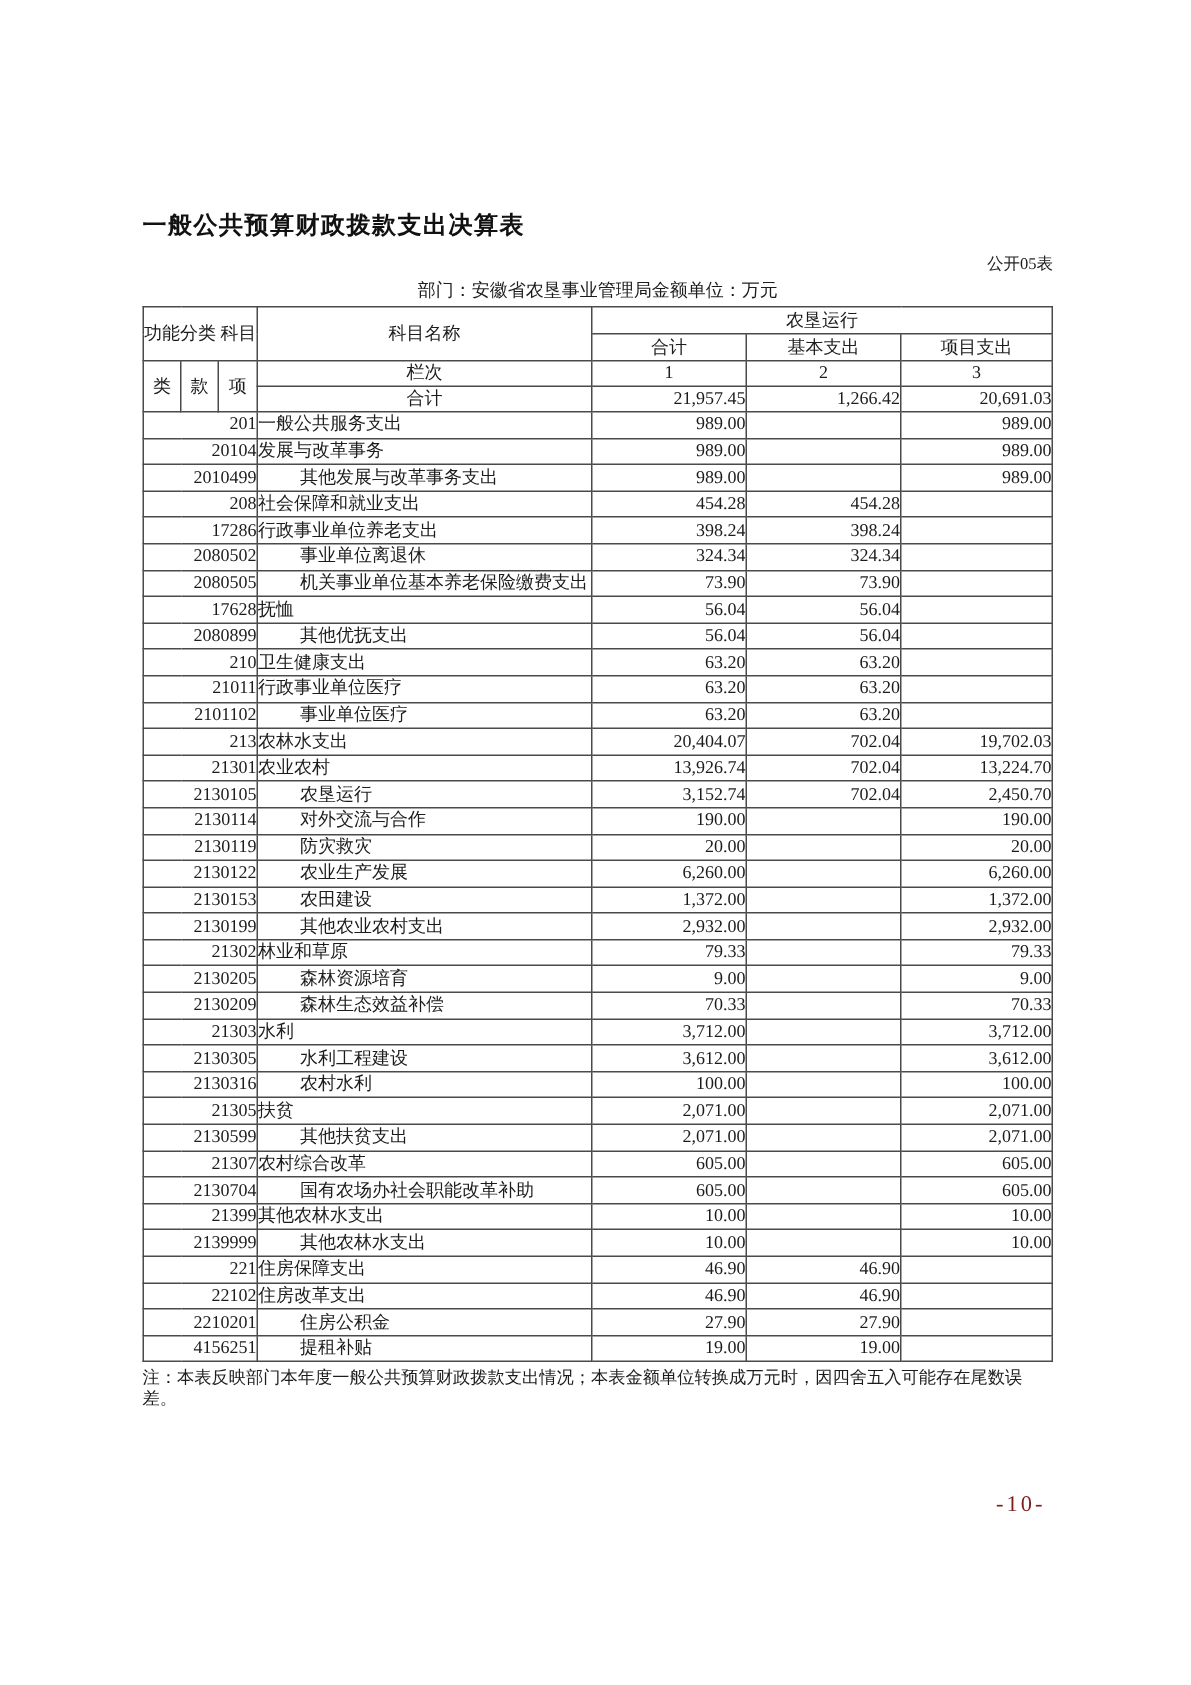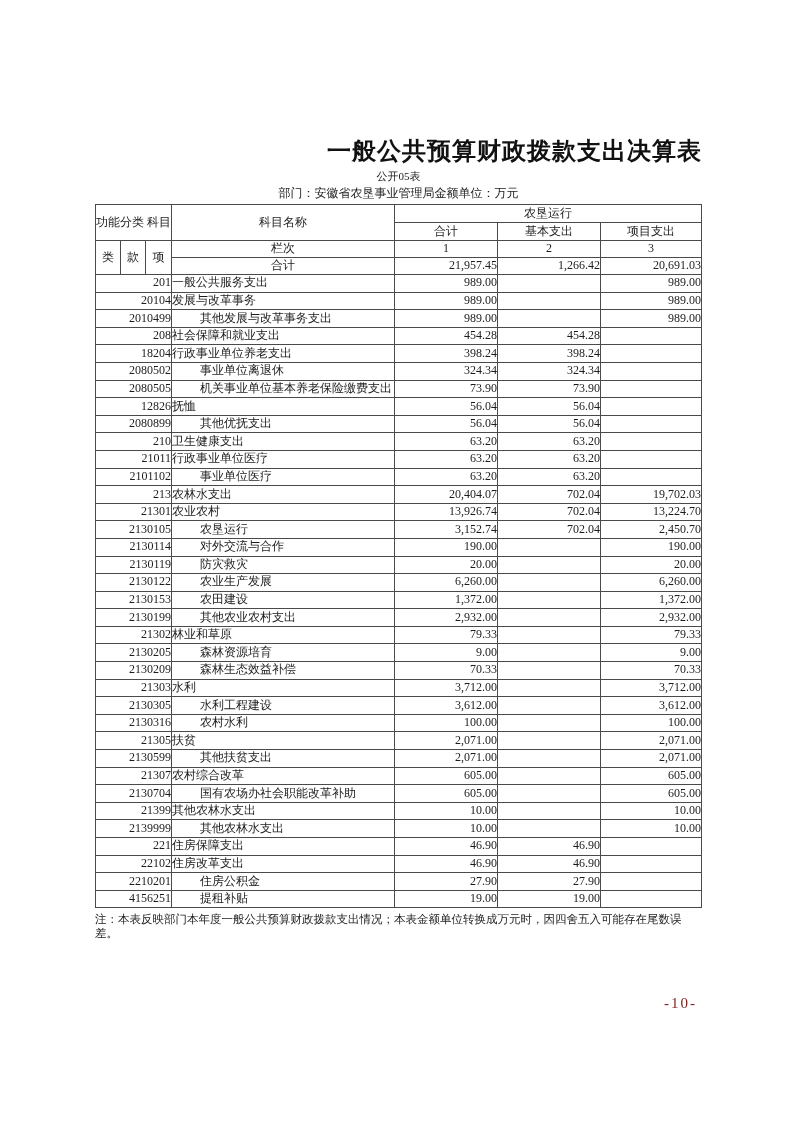--- a/index.html
+++ b/index.html
@@ -3,25 +3,25 @@
 <meta charset="utf-8">
 <style>
   html,body { margin:0; padding:0; }
   body {
     width:794px; height:1123px; background:#ffffff; position:relative;
     font-family:"Liberation Serif","DejaVu Serif",serif; color:#1c1c1c;
     overflow:hidden;
   }
   .sheet { position:absolute; left:95px; top:0; width:607px; }
   .title {
-    margin-top:138px; text-align:right; font-size:24px; font-weight:bold;
+    margin-top:138px; text-align:left; font-size:16px; font-weight:bold;
     color:#111; letter-spacing:1px; line-height:26px;
     font-family:"Liberation Sans","DejaVu Sans",sans-serif;
   }
-  .form-no { text-align:center; font-size:11px; margin-top:6px; line-height:13px; }
+  .form-no { text-align:right; font-size:11px; margin-top:6px; line-height:13px; }
   .meta {
     display:flex; justify-content:center; align-items:flex-end;
     font-size:12px; margin-top:3px; margin-bottom:4px; line-height:14px;
   }
   table.budget {
     border-collapse:collapse; table-layout:fixed; width:607px;
     border:1.5px solid #3d3d3d;
   }
   table.budget td {
     border:1px solid #4a4a4a; padding:0; font-size:12px; line-height:1.15;
@@ -116,42 +116,42 @@
           <td class="num">989.00</td>
         </tr>
         <tr class="data-row">
           <td class="code" colspan="3">208</td>
           <td class="name">社会保障和就业支出</td>
           <td class="num">454.28</td>
           <td class="num">454.28</td>
           <td class="num"></td>
         </tr>
         <tr class="data-row">
-          <td class="code" colspan="3">18204</td>
+          <td class="code" colspan="3">17286</td>
           <td class="name">行政事业单位养老支出</td>
           <td class="num">398.24</td>
           <td class="num">398.24</td>
           <td class="num"></td>
         </tr>
         <tr class="data-row">
           <td class="code" colspan="3">2080502</td>
           <td class="name indent">事业单位离退休</td>
           <td class="num">324.34</td>
           <td class="num">324.34</td>
           <td class="num"></td>
         </tr>
         <tr class="data-row">
           <td class="code" colspan="3">2080505</td>
           <td class="name indent">机关事业单位基本养老保险缴费支出</td>
           <td class="num">73.90</td>
           <td class="num">73.90</td>
           <td class="num"></td>
         </tr>
         <tr class="data-row">
-          <td class="code" colspan="3">12826</td>
+          <td class="code" colspan="3">17628</td>
           <td class="name">抚恤</td>
           <td class="num">56.04</td>
           <td class="num">56.04</td>
           <td class="num"></td>
         </tr>
         <tr class="data-row">
           <td class="code" colspan="3">2080899</td>
           <td class="name indent">其他优抚支出</td>
           <td class="num">56.04</td>
           <td class="num">56.04</td>

